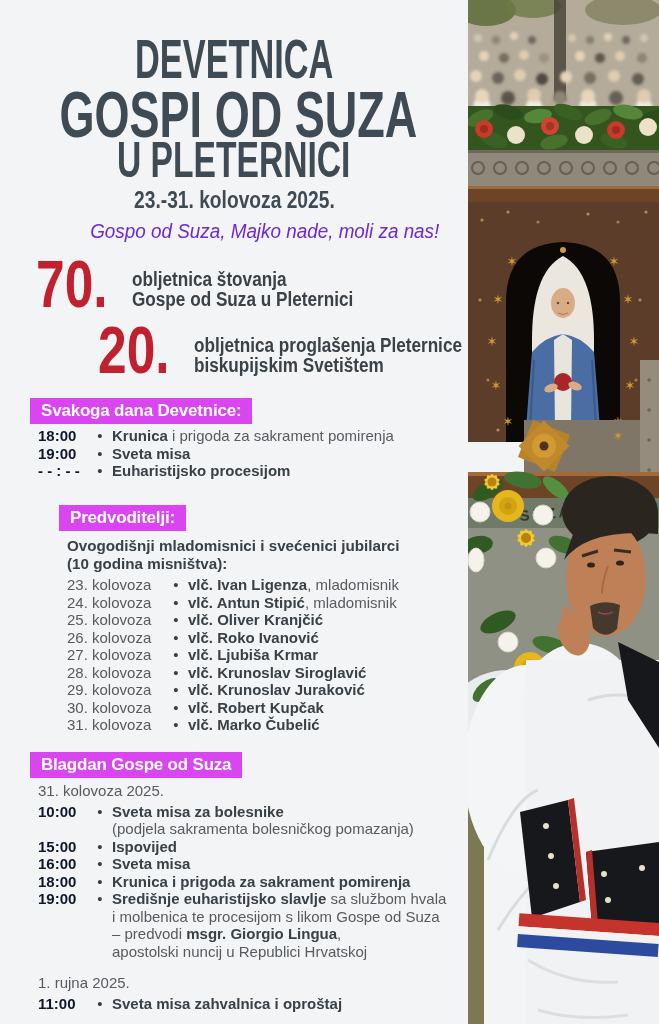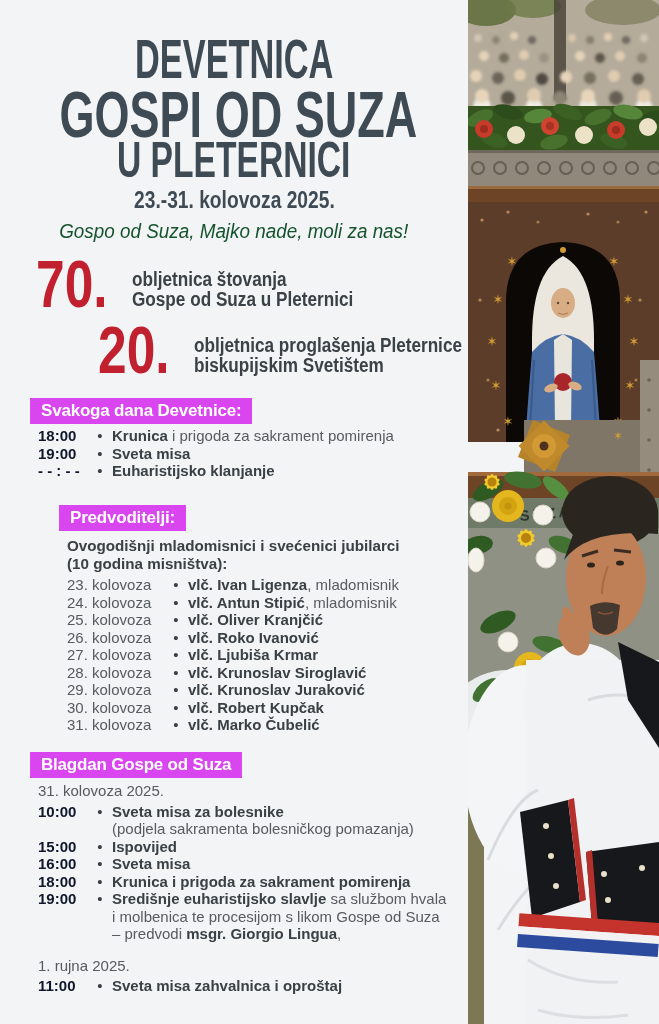--- a/index.html
+++ b/index.html
@@ -5,21 +5,21 @@
   html,body{margin:0;padding:0;background:#ffffff;}
   .poster{position:relative;width:659px;height:1024px;overflow:hidden;background:#f2f4f5;
           font-family:"Liberation Sans",sans-serif;color:#565b60;}
   .left-col{position:absolute;left:0;top:0;width:468px;height:1024px;}
   .center{width:100%;text-align:center;position:absolute;}
   .cond{display:inline-block;font-weight:bold;color:#3e4a54;white-space:nowrap;}
   .t1{top:26px;} .t1 .cond{font-size:52px;transform:scale(0.66,1.08);transform-origin:center top;}
   .t2{top:78px;} .t2 .cond{font-size:60px;transform:scale(0.75,1.08);transform-origin:center top;}
   .t3{top:130px;} .t3 .cond{font-size:48px;transform:scale(0.70,1.06);transform-origin:center top;}
   .date-line{top:186px;} .date-line .cond{font-size:24px;transform:scale(0.80,1);transform-origin:center top;}
-  .motto{top:219px;font-style:italic;color:#14532d;}
+  .motto{top:219px;font-style:italic;color:#6d28d9;padding-left:31px;}
   .motto span{display:inline-block;font-size:20.5px;transform:scale(0.92,1);transform-origin:center top;}
   .anniv{position:absolute;display:flex;align-items:flex-start;}
   .anniv1{left:36px;top:256px;} .anniv2{left:98px;top:322px;}
   .anniv-num{font-weight:bold;color:#c1202e;font-size:66px;line-height:56px;
              transform:scale(0.78,1);transform-origin:left top;white-space:nowrap;}
   .anniv-text{margin-left:4px;margin-top:13px;font-weight:bold;color:#3a4248;
               font-size:19.5px;line-height:20px;transform:scale(0.88,1);transform-origin:left top;white-space:nowrap;}
   .section{position:absolute;left:0;width:468px;}
   .sec-daily{top:398px;} .sec-leaders{top:505px;padding-left:29px;} .sec-feast{top:752px;}
   .banner{display:inline-block;margin-left:30px;background:#d946ef;color:#ffffff;
@@ -79,21 +79,21 @@
             <span class="rkey time">19:00</span>
             <span class="dot">•</span>
             <span class="rcontent">
               <span class="rline"><span class="b">Sveta misa</span></span>
             </span>
           </div>
           <div class="row">
             <span class="rkey time">- - : - -</span>
             <span class="dot">•</span>
             <span class="rcontent">
-              <span class="rline"><span class="b">Euharistijsko klanjanje</span></span>
+              <span class="rline"><span class="b">Euharistijsko procesijom</span></span>
             </span>
           </div>
         </div>
     </div>
 
     <div class="section sec-leaders">
       <div class="banner">Predvoditelji:</div>
       <div class="intro">
         <span>Ovogodišnji mladomisnici i svećenici jubilarci</span><br>
         <span>(10 godina misništva):</span>
@@ -198,20 +198,21 @@
               <span class="rline"><span class="b">Krunica i prigoda za sakrament pomirenja</span></span>
             </span>
           </div>
           <div class="row">
             <span class="rkey time">19:00</span>
             <span class="dot">•</span>
             <span class="rcontent">
               <span class="rline"><span class="b">Središnje euharistijsko slavlje</span><span> sa službom hvala</span></span>
               <span class="rline"><span>i molbenica te procesijom s likom Gospe od Suza</span></span>
               <span class="rline"><span>– predvodi </span><span class="b">msgr. Giorgio Lingua</span><span>,</span></span>
+              <span class="rline"><span>apostolski nuncij u Republici Hrvatskoj</span></span>
             </span>
           </div>
         </div>
       <div class="plain-line closing-date">1. rujna 2025.</div>
       <div class="rows">
           <div class="row">
             <span class="rkey time">11:00</span>
             <span class="dot">•</span>
             <span class="rcontent">
               <span class="rline"><span class="b">Sveta misa zahvalnica i oproštaj</span></span>

